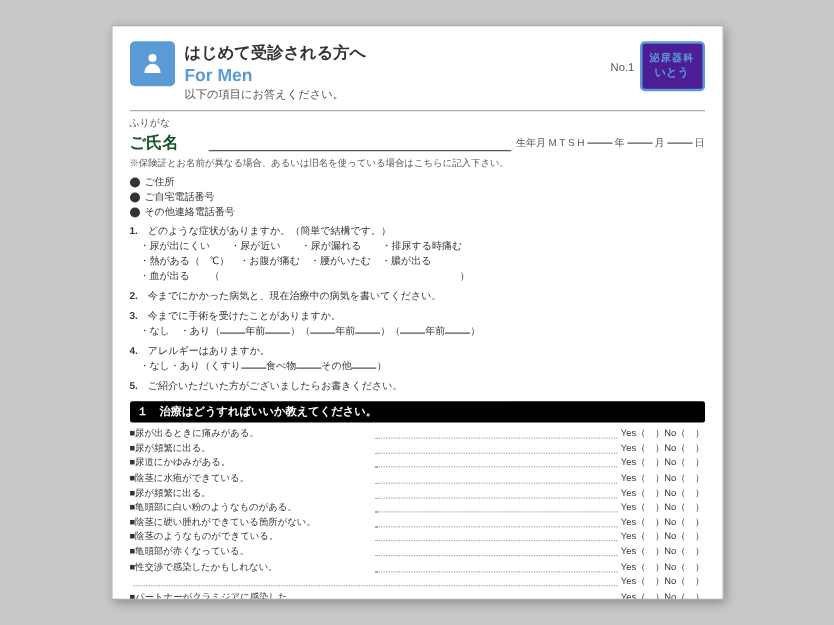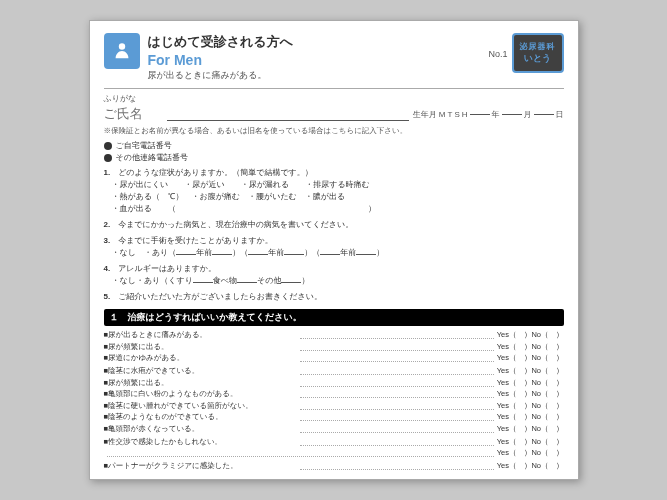--- a/index.html
+++ b/index.html
@@ -69,21 +69,21 @@
       right: 0;
       top: 0;
       width: 52px;
       height: 40px;
       border: 2px solid #5b9bd5;
       border-radius: 4px;
       display: flex;
       flex-direction: column;
       align-items: center;
       justify-content: center;
-      background: #404040;
+      background: #4c1d95;
     }
     .stamp-text1 {
       font-size: 8px;
       color: #5b9bd5;
       font-weight: bold;
       letter-spacing: 1px;
     }
     .stamp-text2 {
       font-size: 9px;
       color: #5b9bd5;
@@ -106,22 +106,22 @@
       color: #555;
       margin-bottom: 1px;
     }
     .name-row {
       display: flex;
       align-items: center;
       margin-bottom: 3px;
     }
     .name-label {
       font-size: 13px;
-      font-weight: normal;
-      color: #737373;
+      font-weight: bold;
+      color: #14532d;
       margin-right: 24px;
     }
     .name-line {
       flex: 1;
       border-bottom: 1px solid #555;
       height: 14px;
     }
     .date-fields {
       display: flex;
       align-items: center;
@@ -219,21 +219,21 @@
   <div class="header">
     <div class="header-icon">
       <svg viewBox="0 0 24 24">
         <circle cx="12" cy="7" r="3.5" fill="white"></circle>
         <path d="M5 20c0-4.4 3.1-8 7-8s7 3.6 7 8" fill="white"></path>
       </svg>
     </div>
     <div class="header-text">
       <div class="header-title-jp">はじめて受診される方へ</div>
       <div class="header-title-en">For Men</div>
-      <div class="header-subtitle">尿が出るときに痛みがある。</div>
+      <div class="header-subtitle">以下の項目にお答えください。</div>
     </div>
     <div class="stamp-area">
       <div class="stamp-text1">泌尿器科</div>
       <div class="stamp-text2">いとう</div>
     </div>
     <div class="no-badge">No.1</div>
   </div>
 
   <hr class="divider">
 
@@ -254,20 +254,24 @@
       <span class="inline-line"></span>
       <span>日</span>
     </div>
   </div>
 
   <div class="insurance-note">※保険証とお名前が異なる場合、あるいは旧名を使っている場合はこちらに記入下さい。</div>
 
   <div class="checkboxes">
     <div class="checkbox-item">
       <span class="bullet-circle"></span>
+      <span>ご住所</span>
+    </div>
+    <div class="checkbox-item">
+      <span class="bullet-circle"></span>
       <span>ご自宅電話番号</span>
     </div>
     <div class="checkbox-item">
       <span class="bullet-circle"></span>
       <span>その他連絡電話番号</span>
     </div>
   </div>
 
   <div class="section">
     <div class="section-text">

